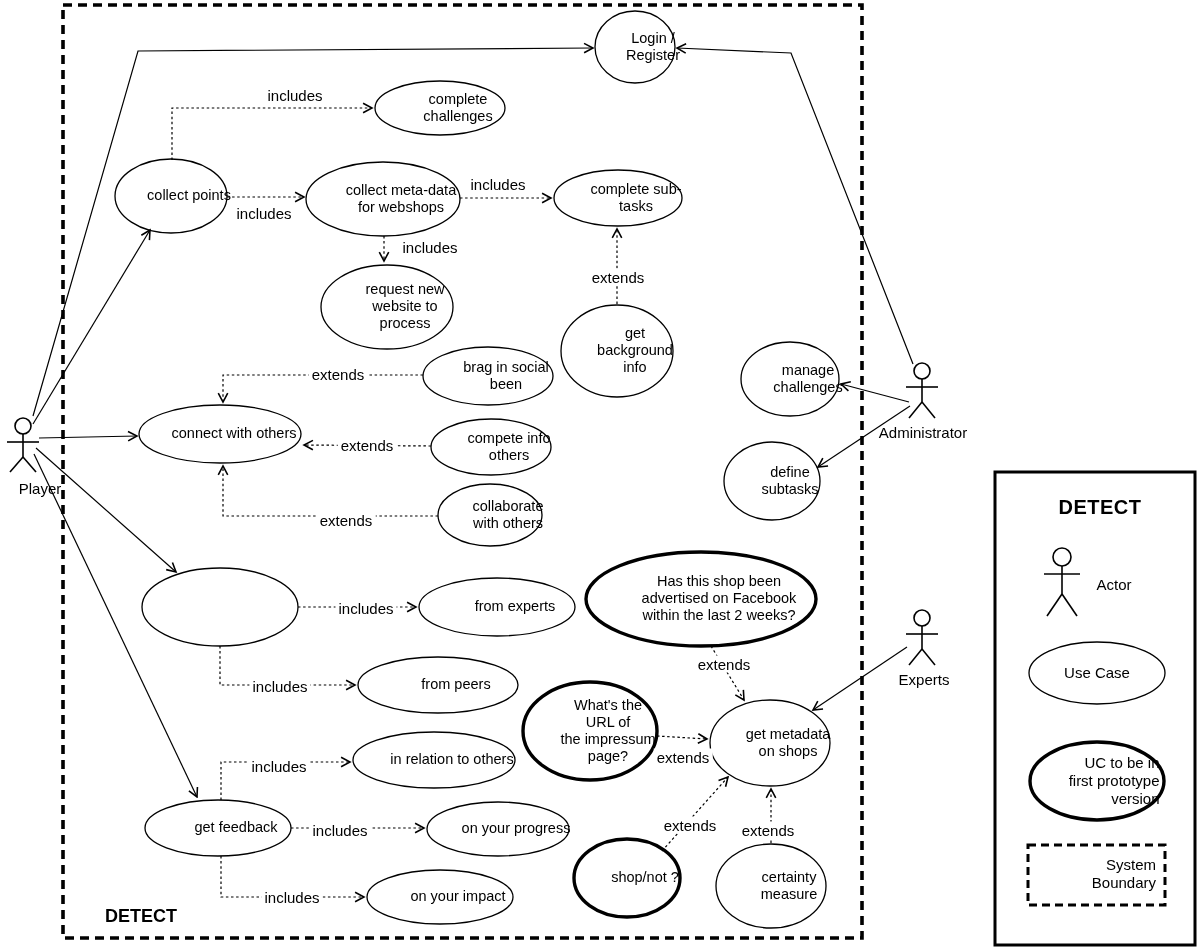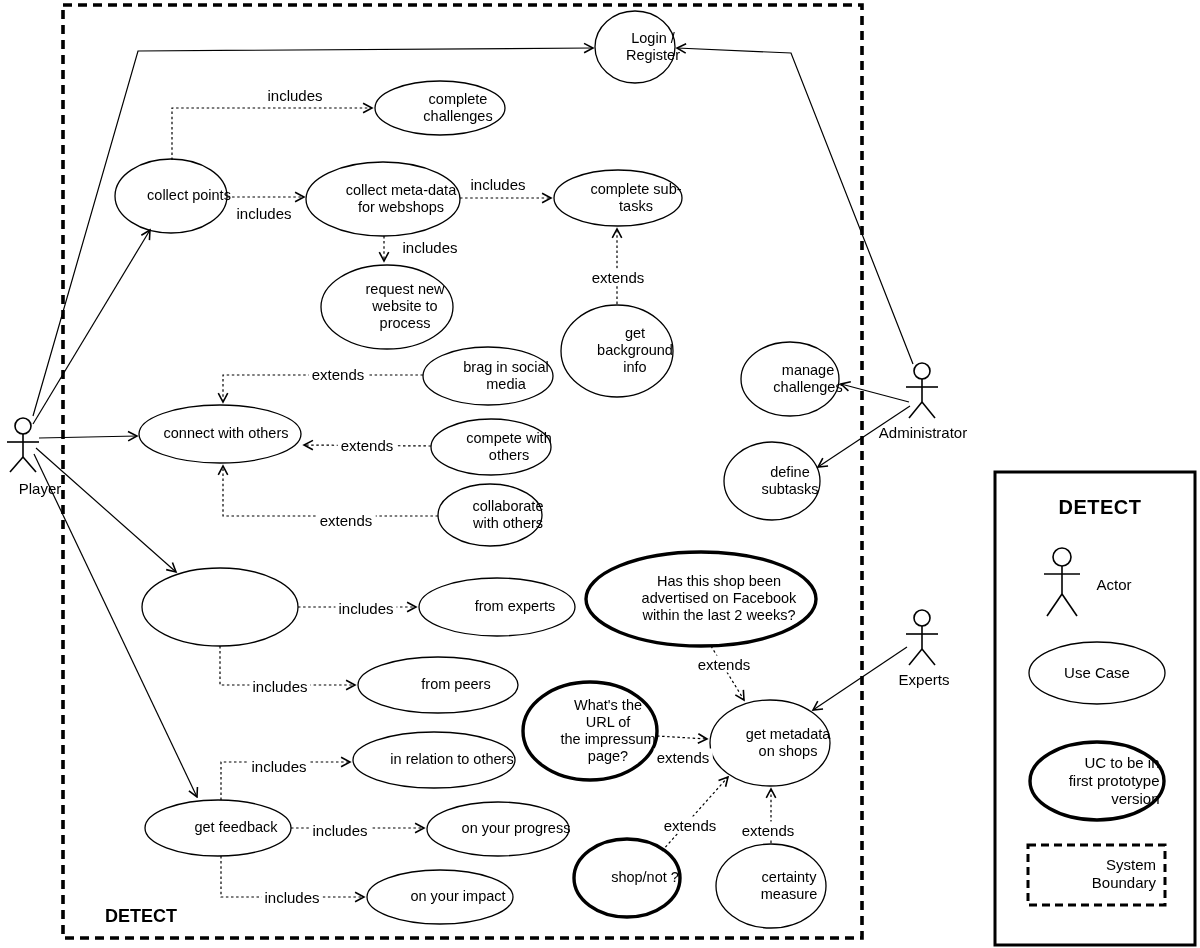--- a/index.html
+++ b/index.html
@@ -137,23 +137,23 @@
 for webshops</div>
 <div class="lbl" style="left:618px;top:198px;width:125px">complete sub-
 tasks</div>
 <div class="lbl" style="left:617px;top:351px;width:110px">get
 background
 info</div>
 <div class="lbl" style="left:387px;top:307px;width:120px">request new
 website to
 process</div>
 <div class="lbl" style="left:488px;top:376px;width:125px">brag in social
-media</div>
-<div class="lbl" style="left:208px;top:434px;width:184px">connect with others</div>
-<div class="lbl" style="left:491px;top:447px;width:115px">compete with
+been</div>
+<div class="lbl" style="left:216px;top:434px;width:184px">connect with others</div>
+<div class="lbl" style="left:491px;top:447px;width:115px">compete info
 others</div>
 <div class="lbl" style="left:490px;top:515px;width:105px">collaborate
 with others</div>
 <div class="lbl" style="left:790px;top:379px;width:95px">manage
 challenges</div>
 <div class="lbl" style="left:772px;top:481px;width:90px">define
 subtasks</div>
 <div class="lbl" style="left:497px;top:607px;width:150px">from experts</div>
 <div class="lbl" style="left:701px;top:599px;width:215px">Has this shop been
 advertised on Facebook

